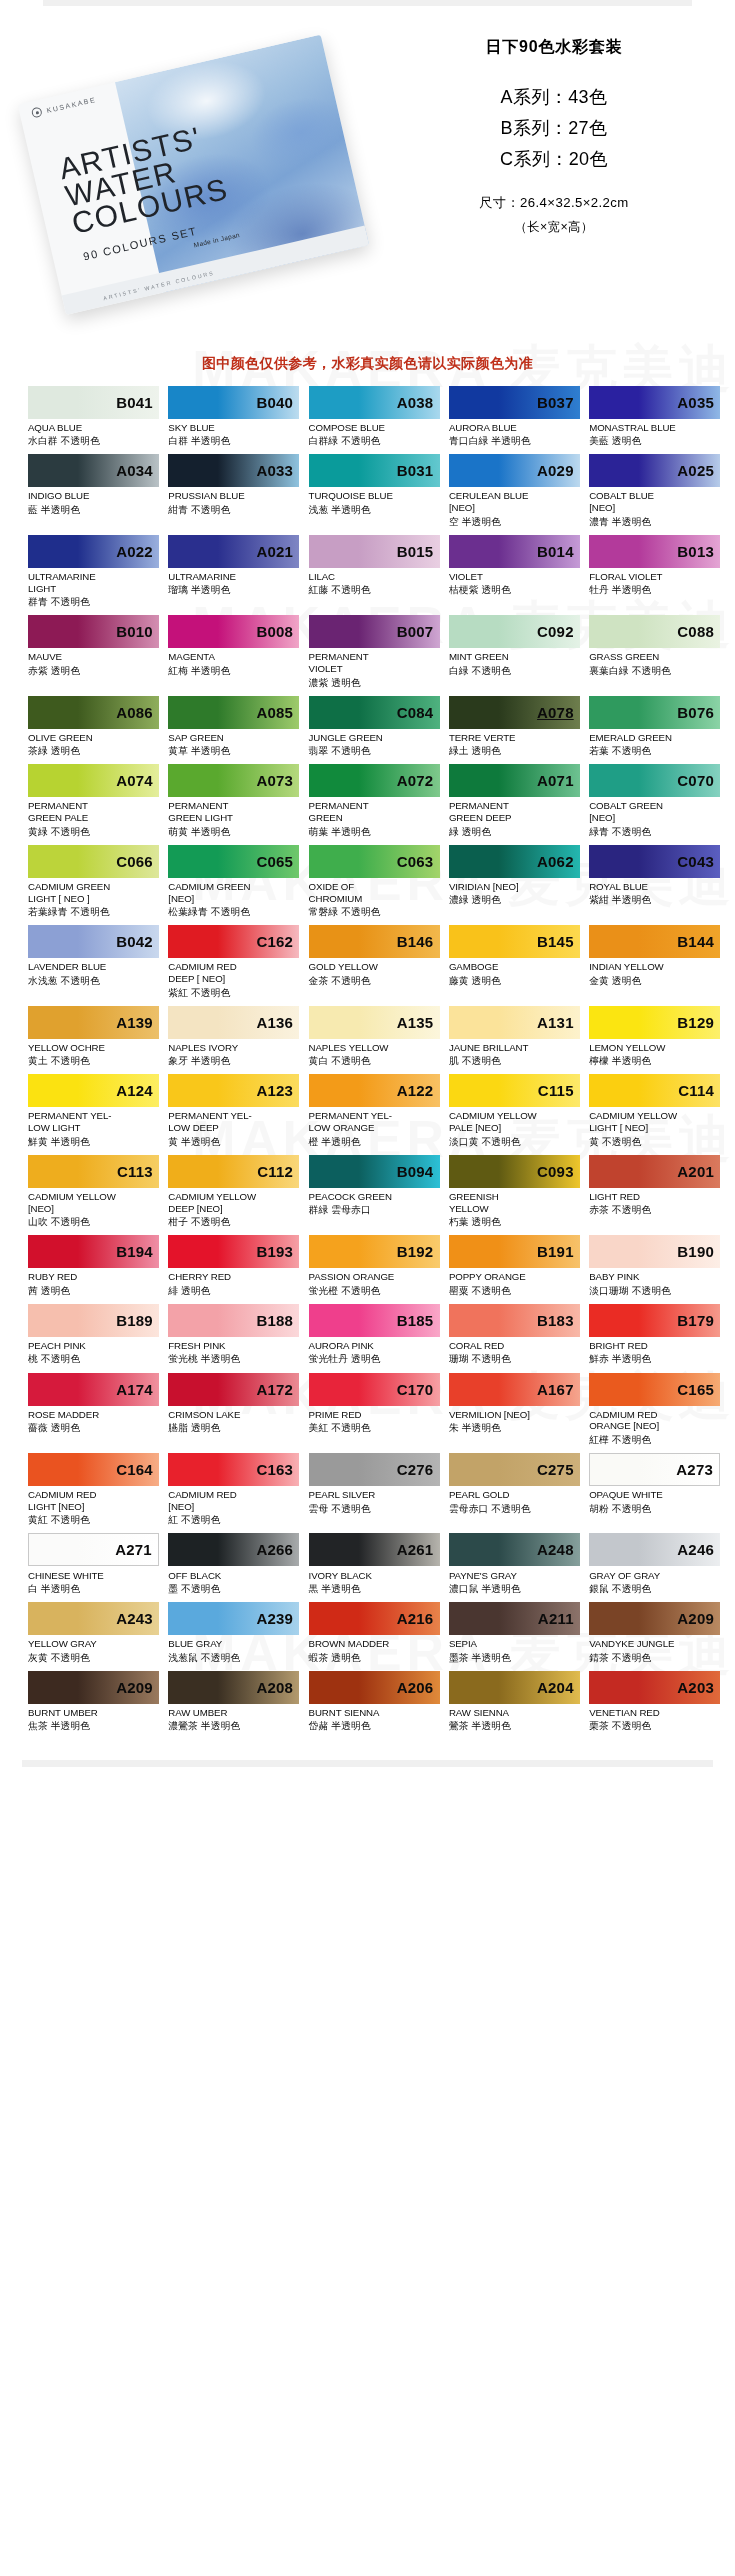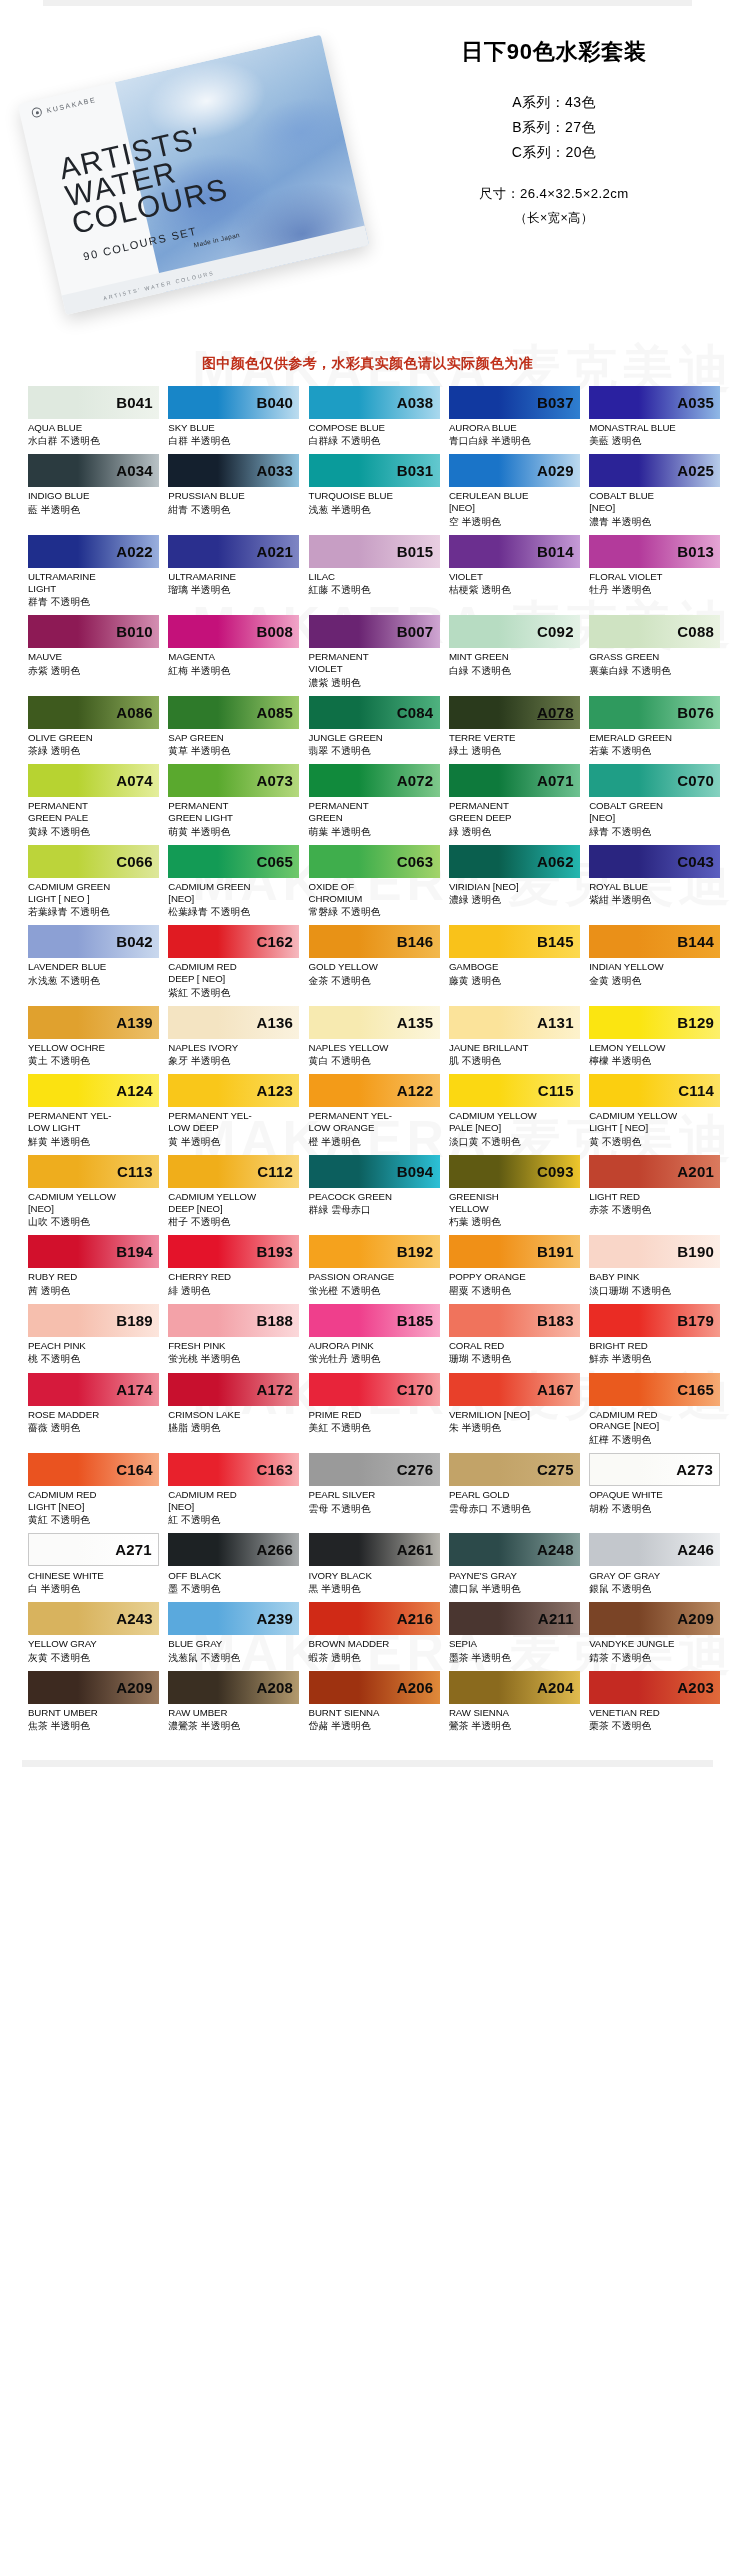--- a/index.html
+++ b/index.html
@@ -127,28 +127,28 @@
     letter-spacing: 1.9px;
     color: #7d838a;
   }
 
   .hero-right {
     flex: 1;
     padding-top: 14px;
     text-align: center;
   }
   .prod-title {
-    font-size: 22px;
+    font-size: 16px;
     font-weight: bold;
     letter-spacing: 0.8px;
     color: #000;
     margin-bottom: 26.5px;
   }
   .series-line {
-    font-size: 14px;
+    font-size: 18px;
     color: #000;
     margin: 7px 0;
     letter-spacing: 0.4px;
   }
   .size-line {
     font-size: 13.2px;
     color: #000;
     margin-top: 23px;
     letter-spacing: 0.4px;
   }

